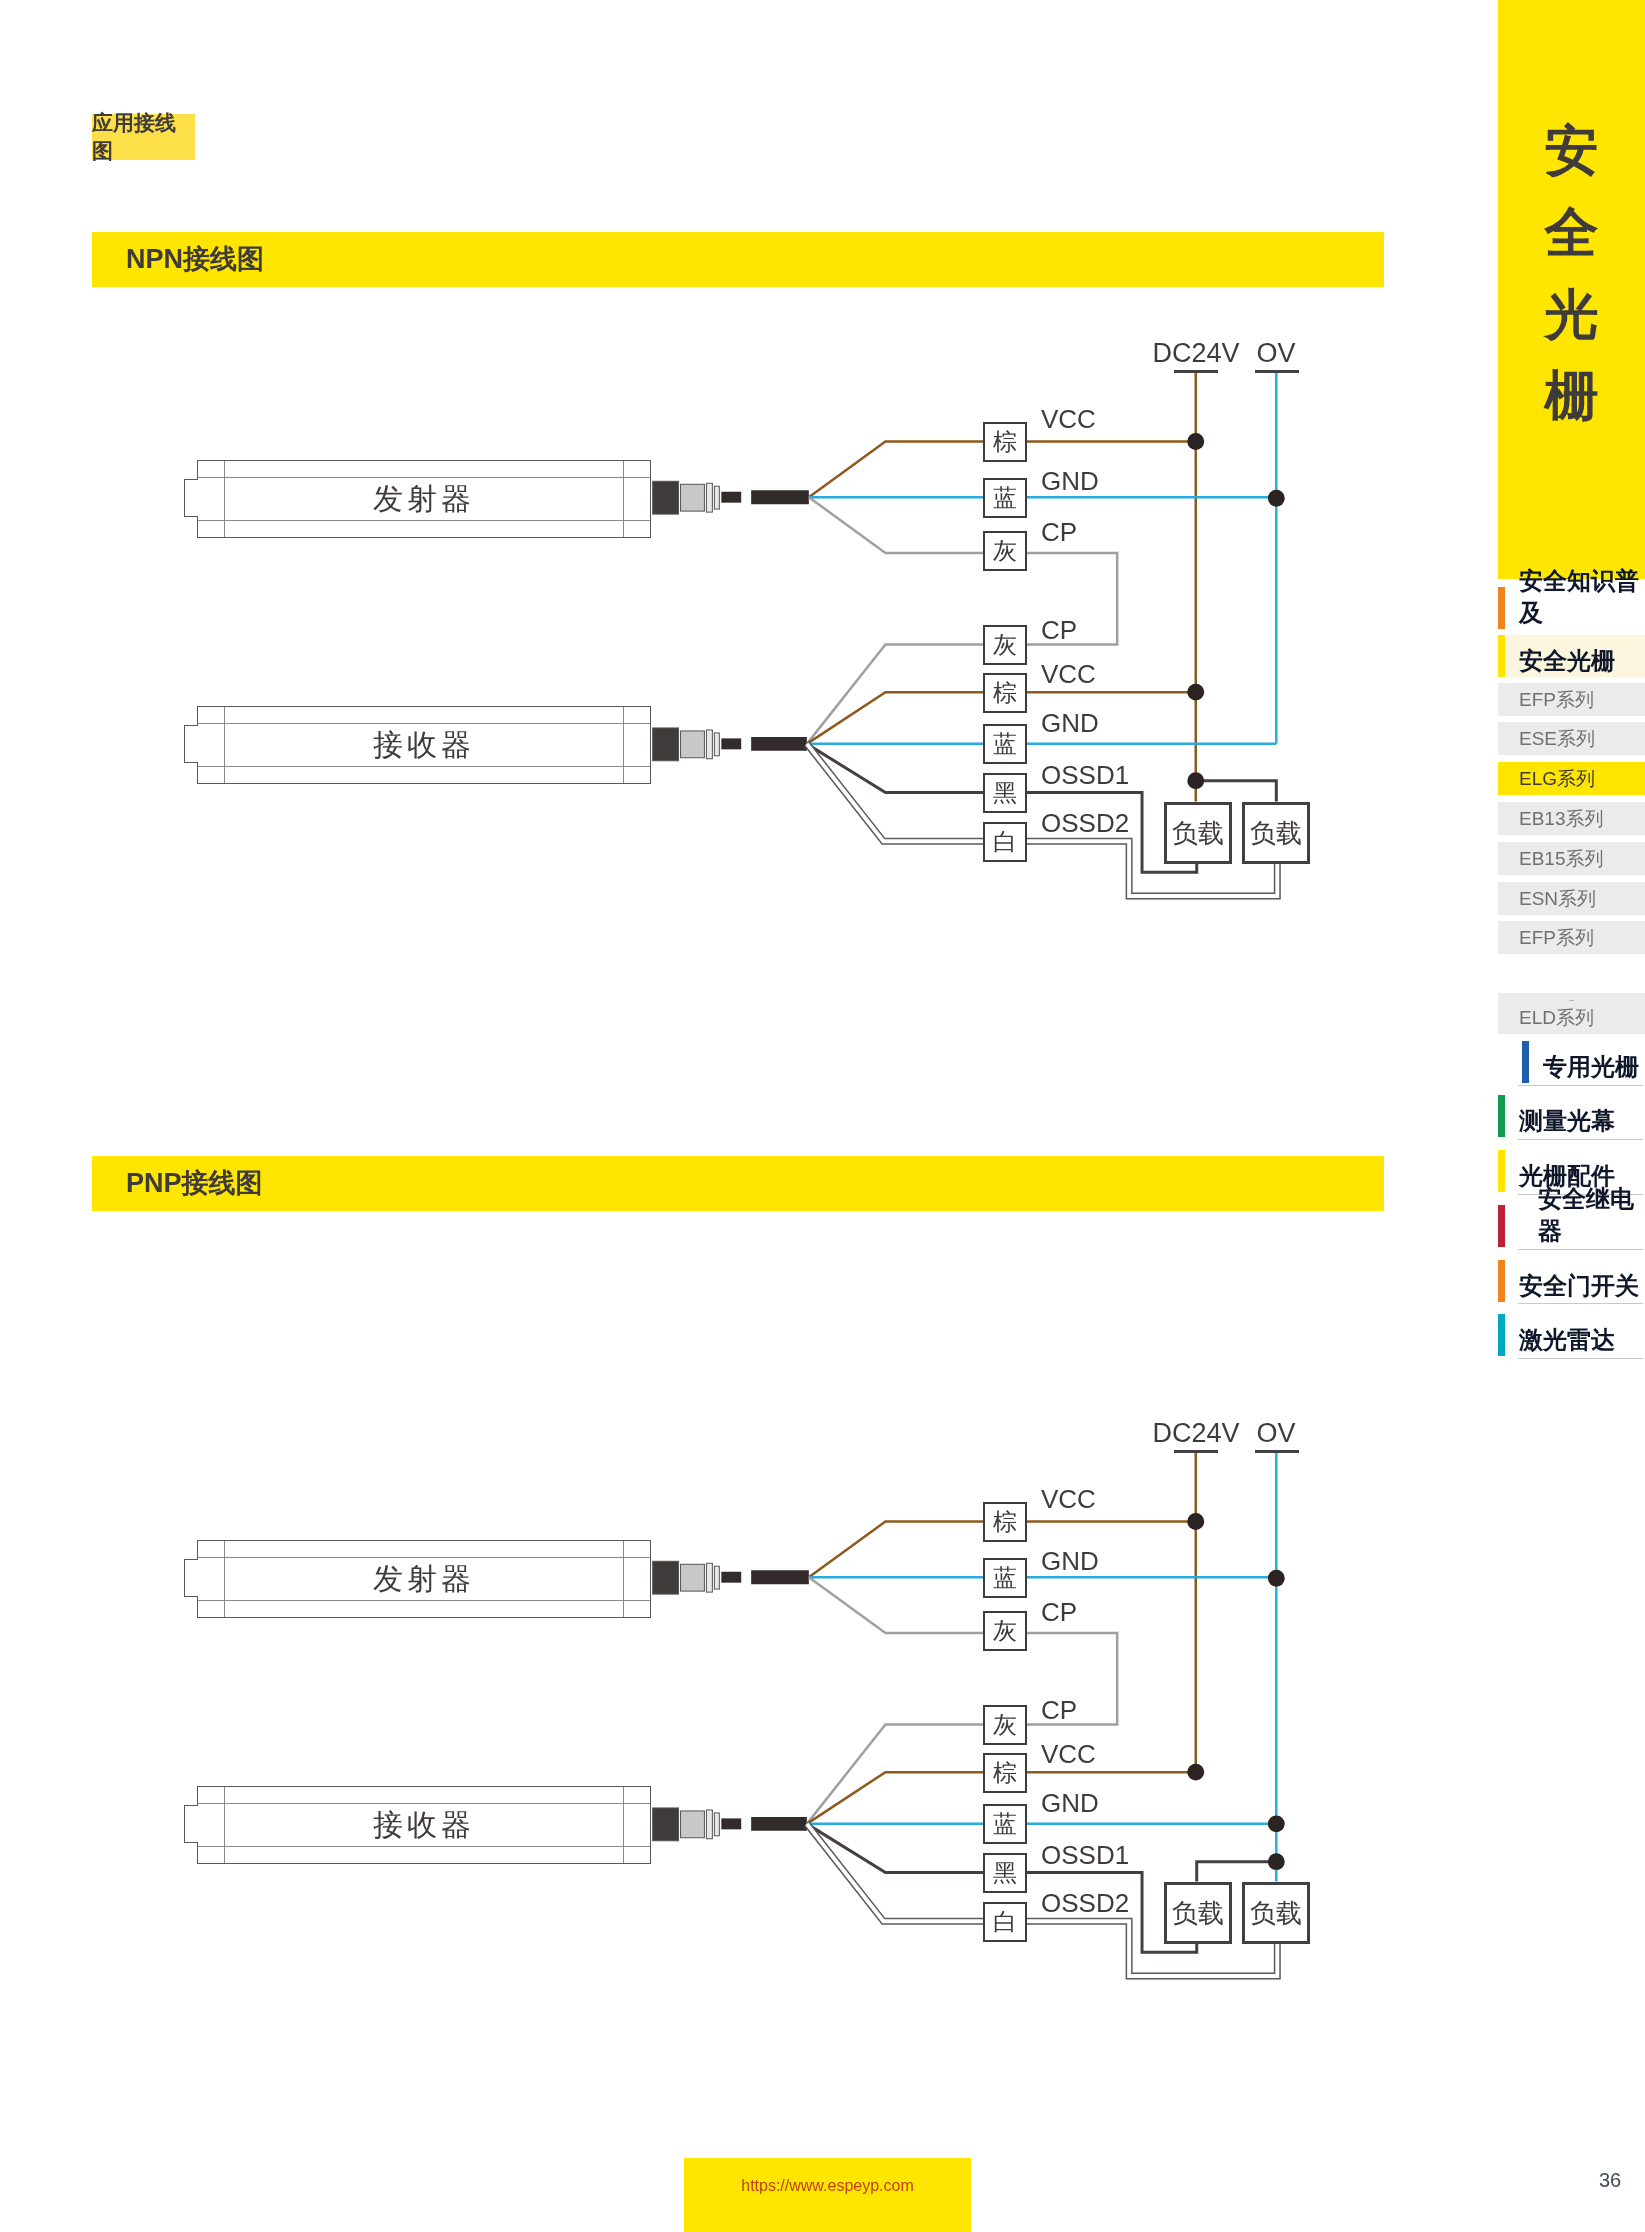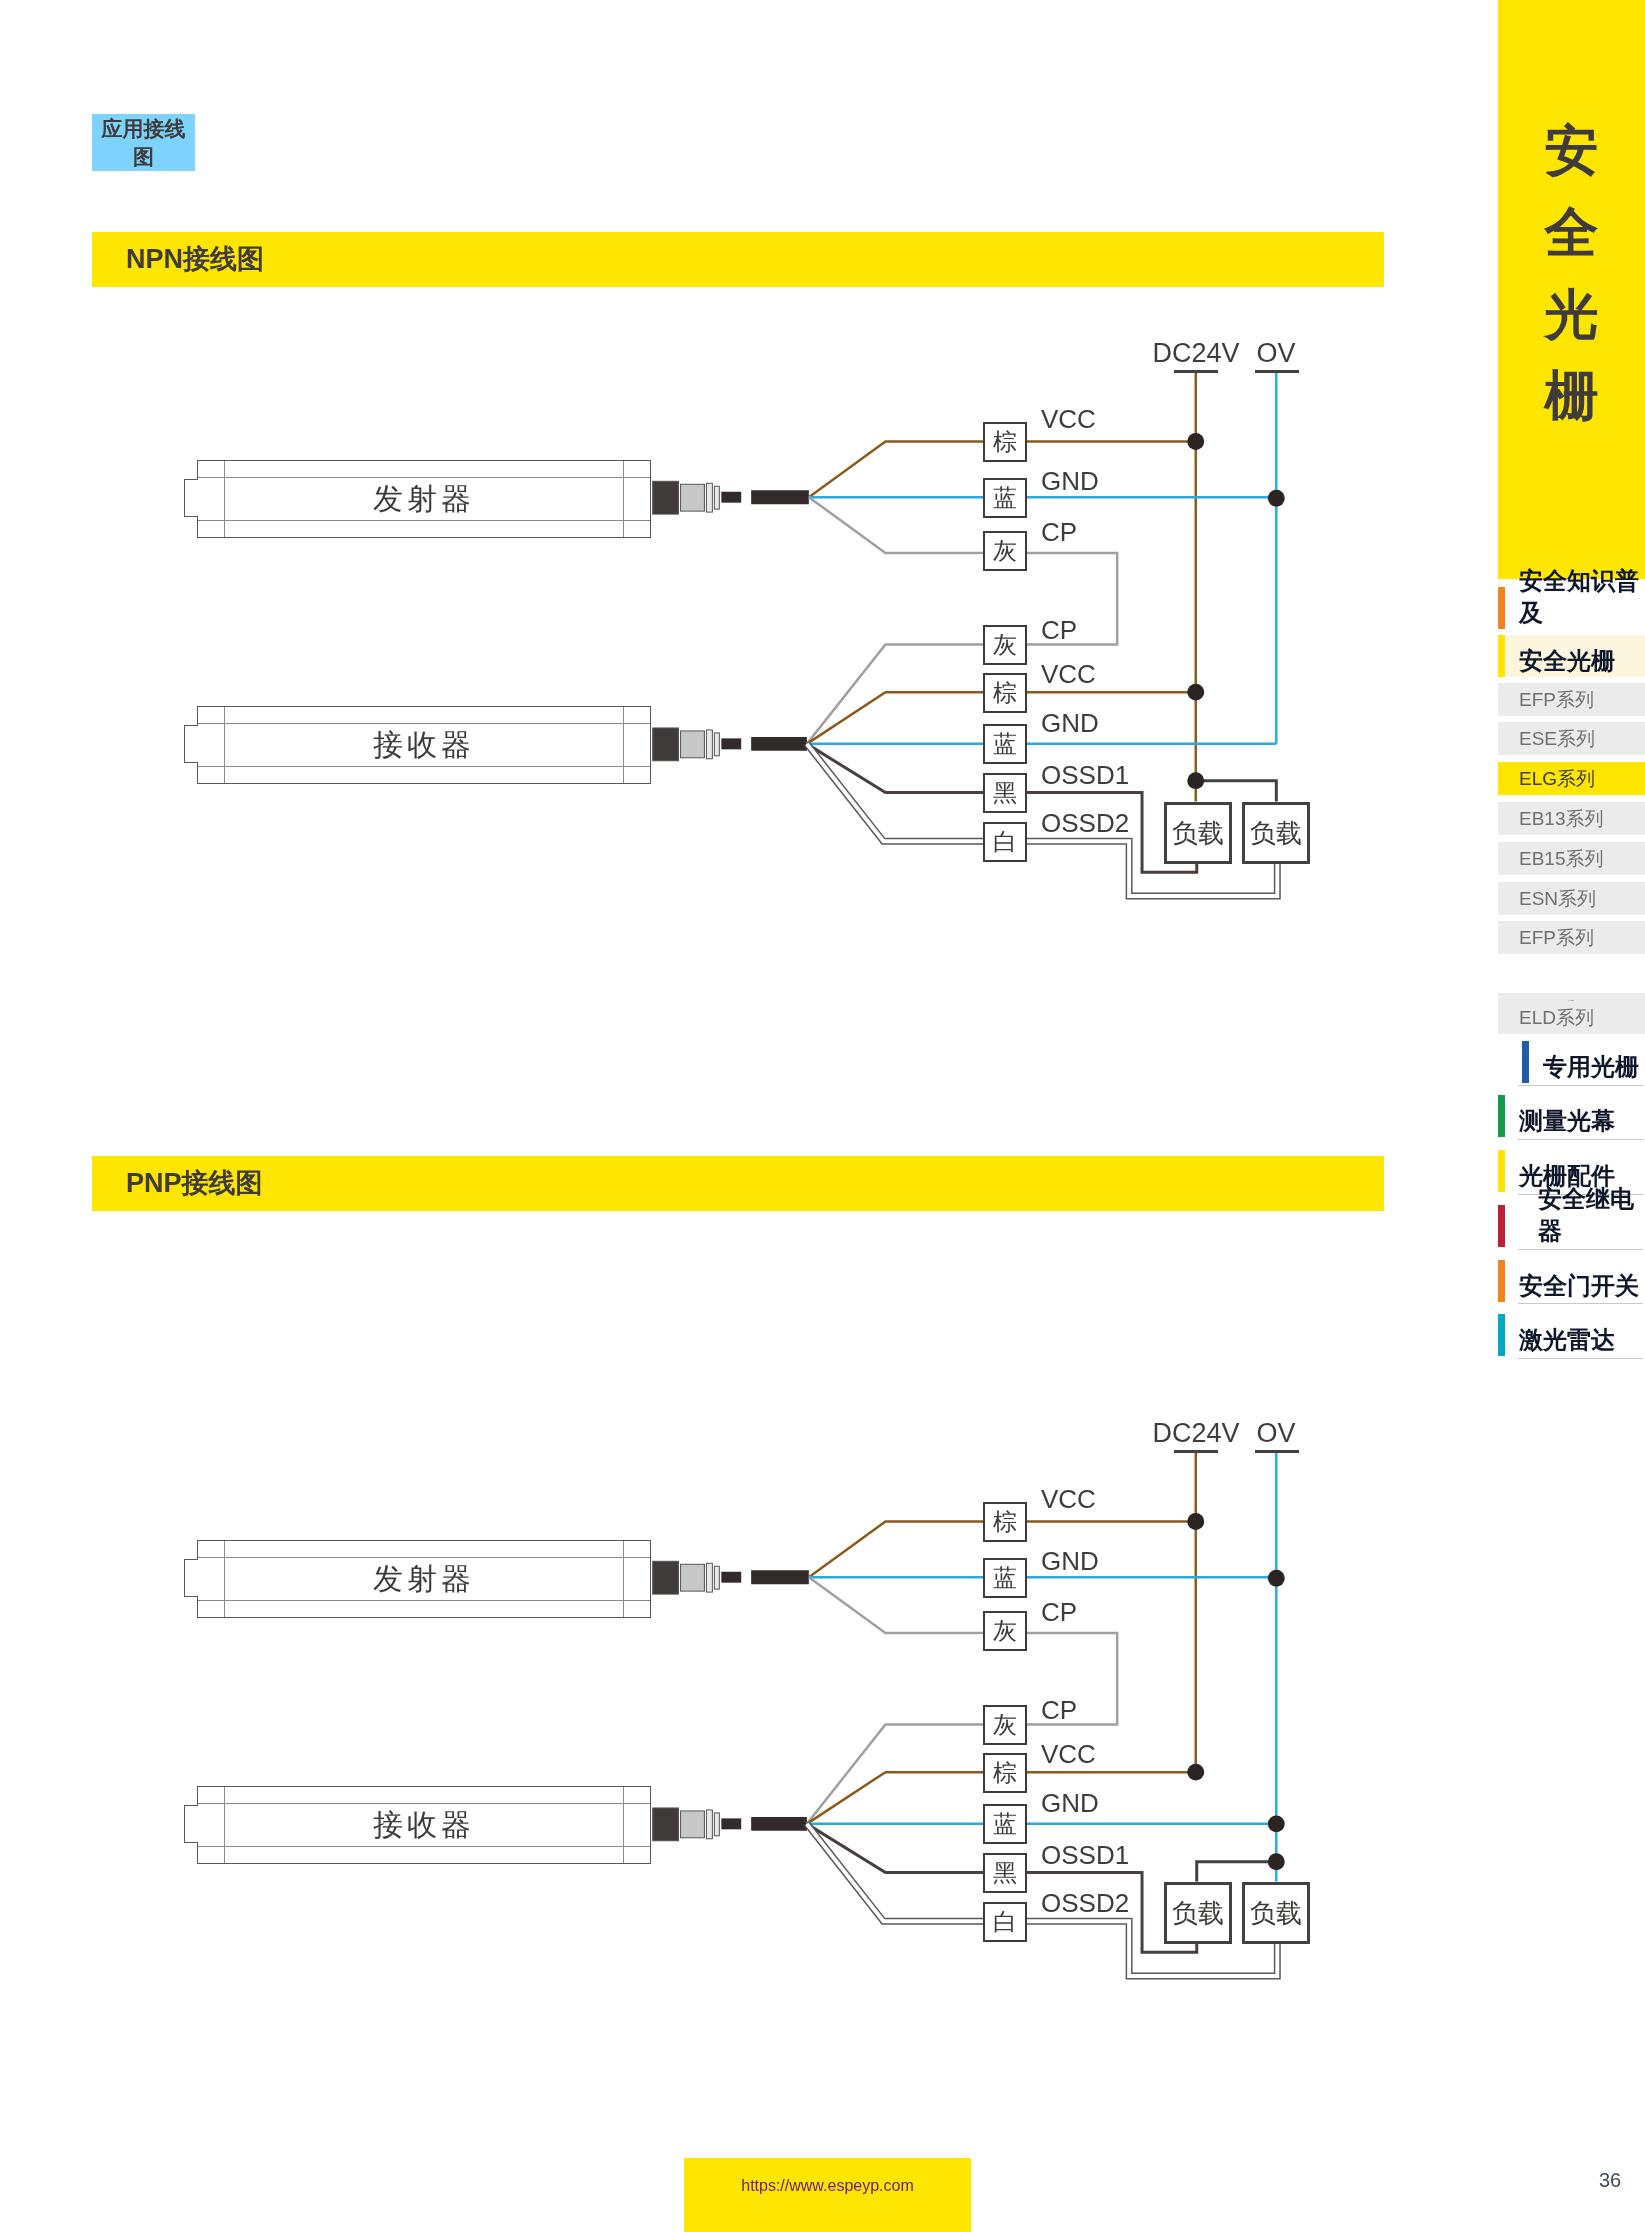--- a/index.html
+++ b/index.html
@@ -3,23 +3,23 @@
 <meta charset="utf-8">
 <style>
   html,body { margin:0; padding:0; background:#fff; }
   .page {
     position:relative; width:1646px; height:2233px; background:#ffffff;
     font-family:"Liberation Sans","DejaVu Sans",sans-serif; overflow:hidden;
     color:#3F3B3A;
   }
   
   .title-box {
-    position:absolute; left:92px; top:114px; width:103px; height:57px;
-    background:#7dd3fc; display:flex; align-items:center; justify-content:center;
-    font-size:21px; font-weight:bold; color:#3F3B3A;text-align:center;
+    position:absolute; left:92px; top:114px; width:103px; height:46px;
+    background:#fde047; display:flex; align-items:center; justify-content:center;
+    font-size:21px; font-weight:bold; color:#3F3B3A;
   }
   .banner {
     position:absolute; left:92px; width:1292px; height:55px; background:#FFE600;
     line-height:55px; padding-left:34px; box-sizing:border-box;
     font-size:27px; font-weight:bold; color:#3F3B3A;
   }
   .banner.npn { top:232px; }
   .banner.pnp { top:1156px; }
 
   
@@ -80,21 +80,21 @@
     height:33px; background:#EBEBEB; display:flex; align-items:center;
     padding-left:21px; font-size:19px; color:#717071;
   }
   .menu-series.selected { background:#FFE600; color:#3F3B3A; }
   .menu-sep { position:absolute; left:1518px; width:125px; height:1px; background:#C9C9C9; }
 
   
   .footer-box {
     position:absolute; left:684px; top:2158px; width:287px; height:75px;
     background:#FFE600; display:flex; align-items:flex-start; justify-content:center;
-    padding-top:19px; box-sizing:border-box; font-size:16px; color:#701a75;
+    padding-top:19px; box-sizing:border-box; font-size:16px; color:#c2410c;
   }
   .page-num { position:absolute; left:1590px; top:2169px; width:40px; text-align:center;
     font-size:20px; font-weight:500; color:#3F4A5A; }
 </style>
 </head>
 <body>
 
 <div class="page">
 
   <div class="title-box">应用接线图</div>

